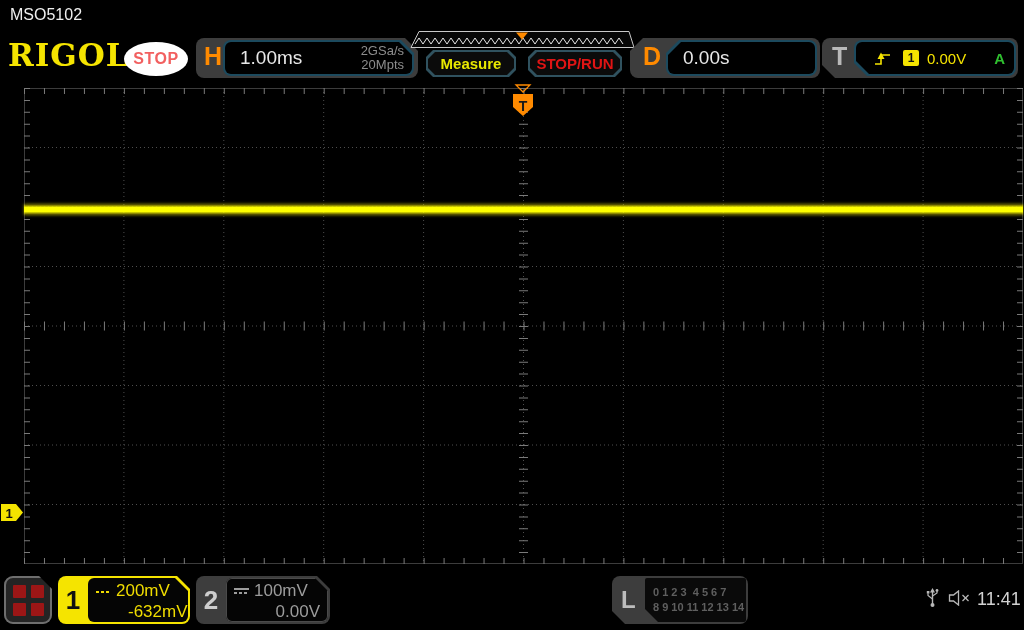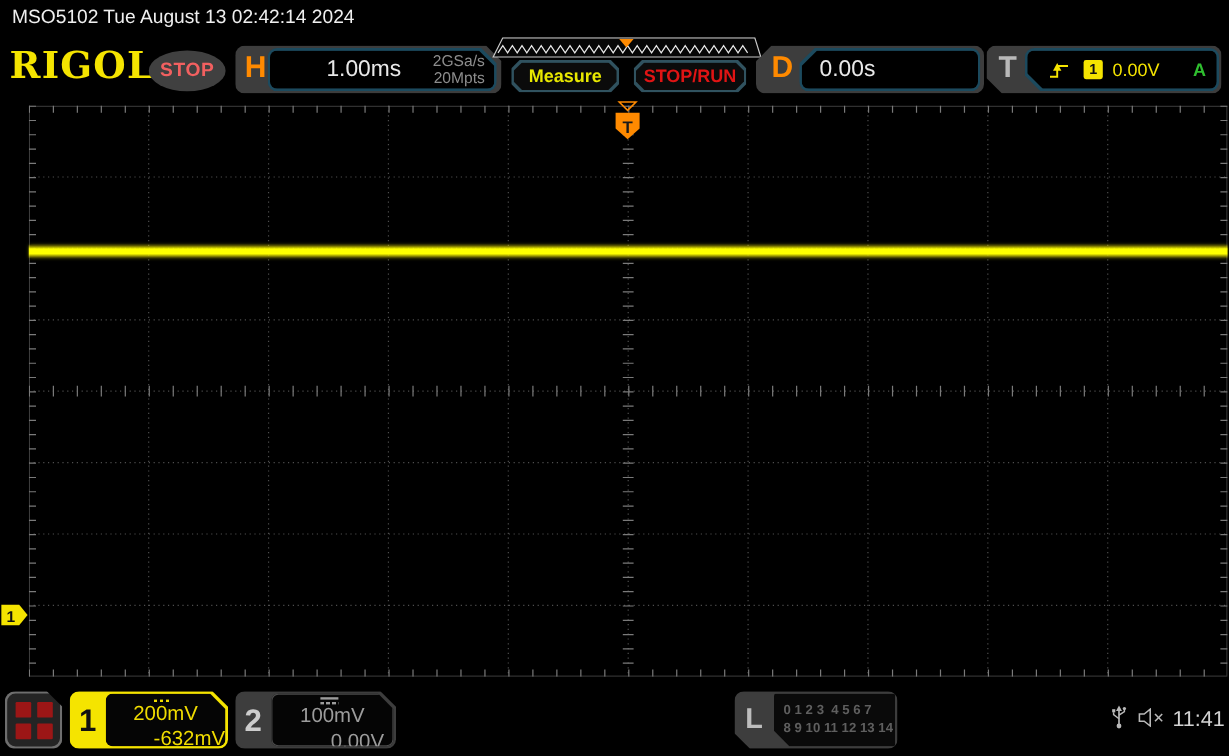--- a/index.html
+++ b/index.html
@@ -6,36 +6,36 @@
   .screen{position:relative;width:1024px;height:630px;background:#000;overflow:hidden;
           font-family:"Liberation Sans",sans-serif;-webkit-font-smoothing:antialiased;}
   .abs{position:absolute;}
 
   
   .hdr{left:10px;top:6px;color:#efefef;font-size:16px;display:flex;gap:4px;}
 
   
   .logo{left:8px;top:40px;color:#f5e400;font-family:"DejaVu Serif","Liberation Serif",serif;
         font-weight:bold;font-size:31px;letter-spacing:1px;line-height:31px;}
-  .runstate{left:124px;top:42px;width:64px;height:34px;background:#404040;border-radius:50%;
+  .runstate{left:124px;top:42px;width:64px;height:34px;background:#ffffff;border-radius:50%;
             display:flex;align-items:center;justify-content:center;color:#f26060;
             font-weight:bold;font-size:16px;letter-spacing:.5px;}
 
   .pod{top:38px;height:40px;background:#3d3d3d;border-radius:8px;}
   .cut-tr{clip-path:polygon(0 0,calc(100% - 13px) 0,100% 13px,100% 100%,0 100%);}
   .cut-tl{clip-path:polygon(13px 0,100% 0,100% 100%,0 100%,0 13px);}
   .cut-bl{clip-path:polygon(0 0,100% 0,100% 100%,13px 100%,0 calc(100% - 13px));}
   .oct{clip-path:polygon(7px 0,calc(100% - 7px) 0,100% 7px,100% calc(100% - 7px),
        calc(100% - 7px) 100%,7px 100%,0 calc(100% - 7px),0 7px);}
   .podletter{position:absolute;top:4px;font-size:25px;font-weight:bold;color:#ff8a00;}
   .tletter{color:#b9b9b9;}
   .vb{position:absolute;top:2px;bottom:2px;background:#1c4a5e;border-radius:8px;}
   .vb-in{position:absolute;inset:2px;background:#000;border-radius:6px;display:flex;align-items:center;}
 
-  .tb-main{color:#e8e8e8;font-size:19px;padding-left:15px;margin-left:32px;}
+  .tb-main{color:#e8e8e8;font-size:19px;padding-left:15px;}
   .tb-side{margin-left:auto;padding-right:8px;text-align:right;color:#8d8d8d;font-size:13px;line-height:14px;}
   .dval{color:#e8e8e8;font-size:19px;padding-left:15px;}
 
   .btn{top:50px;height:27px;background:#30525f;}
   .btn-in{position:absolute;inset:2px;background:#0b0b0b;display:flex;align-items:center;
           justify-content:center;font-weight:bold;font-size:15px;}
   .measure-c{color:#e8e800;}
   .stoprun-c{color:#e01414;}
 
   .srcbadge{display:inline-flex;width:16px;height:16px;background:#f5e400;border-radius:2px;
@@ -53,21 +53,21 @@
   .menubtn{left:4px;top:576px;width:48px;height:48px;background:#242424;border-radius:9px;
            box-shadow:0 0 0 2px #6e6e6e inset;display:flex;align-items:center;justify-content:center;}
   .menugrid{display:grid;grid-template-columns:13px 13px;grid-template-rows:13px 13px;gap:5px;}
   .menugrid span{background:#9c1616;border-radius:1px;}
 
   .chbadge{top:576px;height:48px;border-radius:8px;}
   .chnum{position:absolute;left:0;top:0;width:30px;height:48px;display:flex;align-items:center;
          justify-content:center;font-size:26px;font-weight:bold;}
   .chbox{position:absolute;left:30px;top:2px;right:2px;bottom:2px;background:#050505;border-radius:6px;
          font-size:17px;}
-  .chrow1{display:flex;align-items:center;padding:3px 8px 0 8px;flex-direction:column;}
+  .chrow1{display:flex;align-items:center;padding:3px 8px 0 8px;}
   .chrow2{text-align:right;padding-right:8px;margin-top:1px;padding-left:40px;}
   .dc{display:inline-block;width:15px;margin-right:5px;}
   .dc .bar{height:2px;background:currentColor;}
   .dc .dash{height:2px;margin-top:2px;
             background:repeating-linear-gradient(to right,currentColor 0 3px,transparent 3px 5px);}
 
   .lbadge{left:612px;top:576px;width:136px;height:48px;background:#3d3d3d;border-radius:8px;}
   .lletter{position:absolute;left:9px;top:10px;font-size:24px;font-weight:bold;color:#bdbdbd;}
   .lbox{position:absolute;left:33px;top:2px;right:2px;bottom:2px;background:#0a0a0a;border-radius:2px;
         display:flex;flex-direction:column;justify-content:center;padding-left:8px;}
@@ -75,21 +75,20 @@
 
   .clock{left:977px;top:589px;color:#d2d2d2;font-size:18px;}
 </style>
 </head>
 <body>
 
 <div class="screen">
 
   <div class="abs hdr">
     <span>MSO5102</span>
-    <span>Tue August 13 02:42:14 2024</span>
   </div>
 
   <div class="abs logo">RIGOL</div>
   <div class="abs runstate">STOP</div>
 
   <div class="abs pod cut-tr" style="left:196px;width:222px;">
     <span class="podletter" style="left:8px;">H</span>
     <div class="vb cut-tr" style="left:27px;right:4px;">
       <div class="vb-in cut-tr">
         <span class="tb-main">1.00ms</span>

